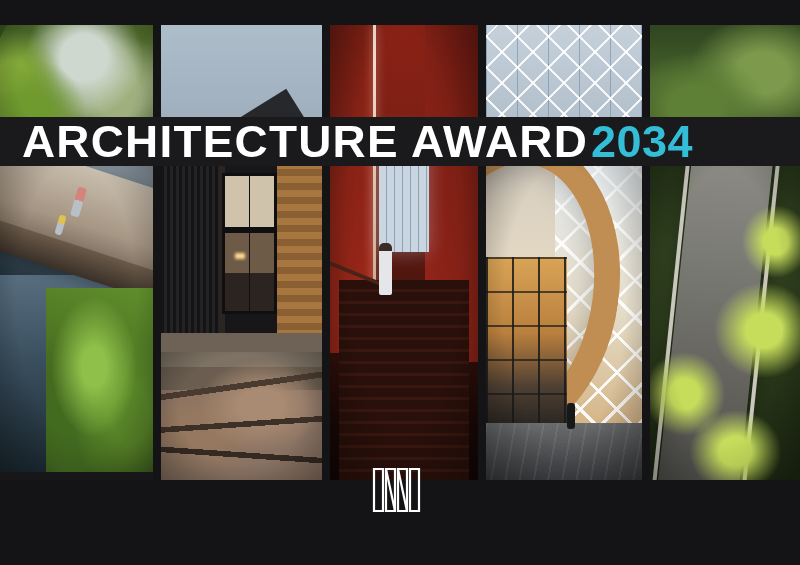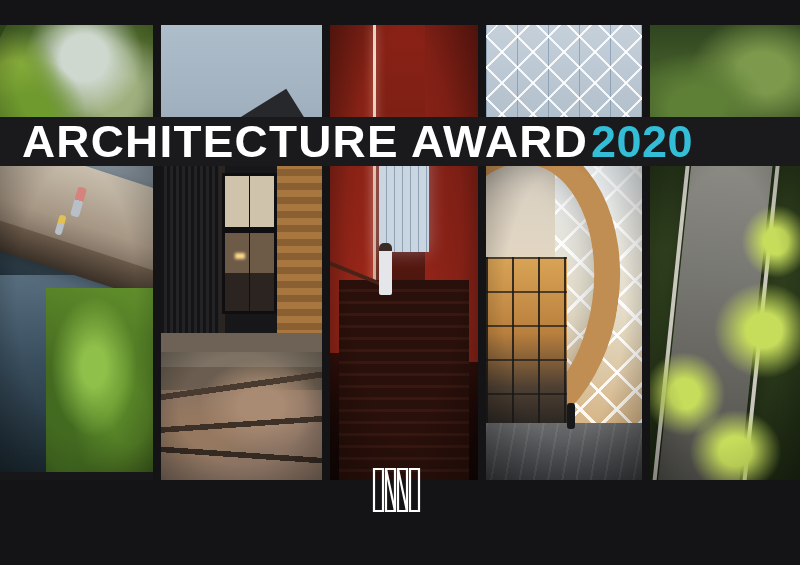--- a/index.html
+++ b/index.html
@@ -439,21 +439,21 @@
         <div class="fern f3"></div>
         <div class="vig"></div>
       </div>
     </div>
 
   </div>
 
   <div id="banner">
     <div id="title">
       <span class="t-main">ARCHITECTURE AWARD</span>
-      <span class="t-year">2020</span>
+      <span class="t-year">2034</span>
     </div>
   </div>
 
   <div id="logo">
     <svg viewBox="0 0 62 48" fill="none" stroke="#ffffff" stroke-width="2.2">
       <path d="M5 3 L14 3 L14 45 L5 45 Z"></path>
       <path d="M17 3 L26 3 L26 45 L17 45 Z"></path>
       <path d="M17 3 L26 45"></path>
       <path d="M29 3 L38 3 L38 45 L29 45 Z"></path>
       <path d="M29 3 L38 45"></path>

